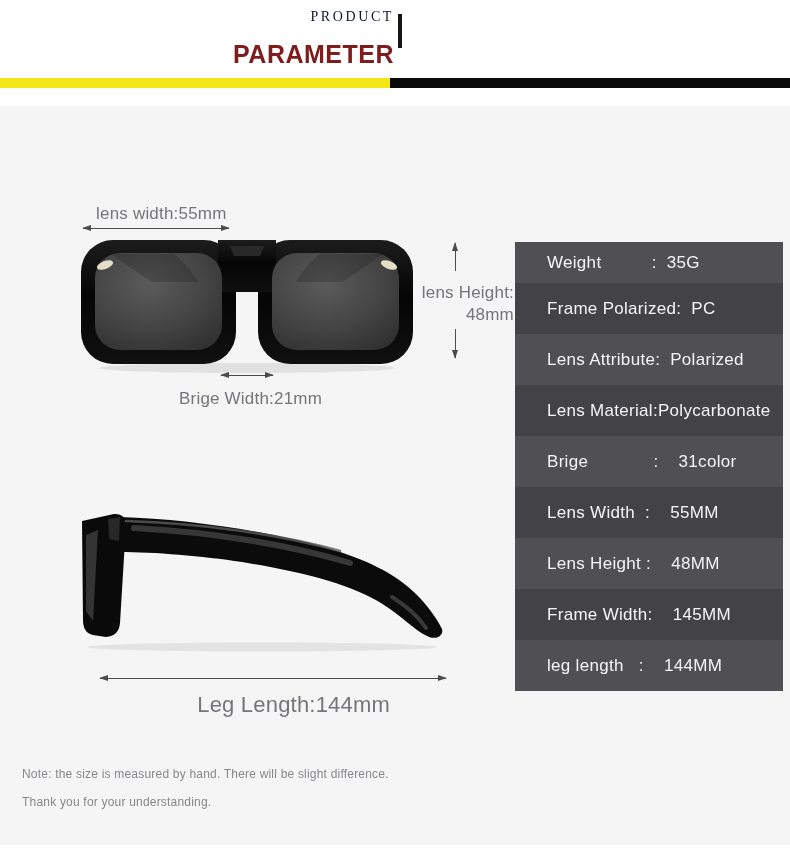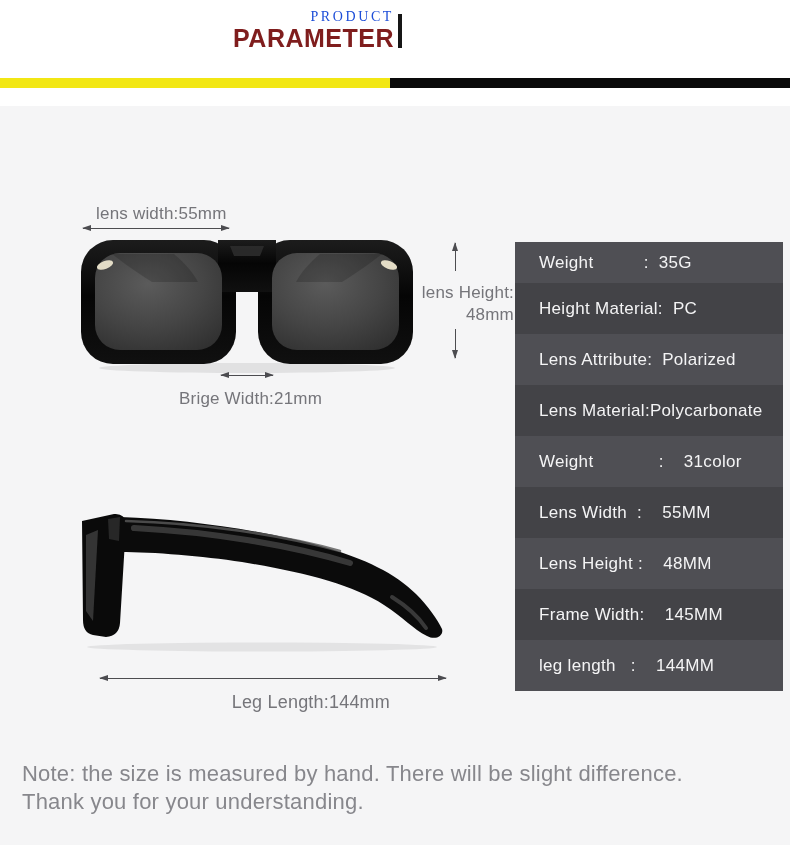--- a/index.html
+++ b/index.html
@@ -13,22 +13,22 @@
   .page{position:relative;width:790px;height:853px;}
 
   
   .brand-block{
     position:absolute; top:10px; left:0; width:394px;
     text-align:right; line-height:1;
   }
   .eyebrow{
     font-family:"Liberation Serif", serif;
     font-size:14px; letter-spacing:2.6px;
-    color:#1d4ed8; font-weight:500;
-    margin-bottom:2px;
+    color:#0f172a; font-weight:500;
+    margin-bottom:18px;
     padding-left:30px;
   }
   .big-title{
     font-size:25px; font-weight:700; letter-spacing:0.5px;
     color:#7f1d1d;
   }
   .title-bar{
     position:absolute; left:398px; top:14px;
     width:3.5px; height:34px; background:#161616;
   }
@@ -70,34 +70,34 @@
   
   .img-wrap{position:absolute;}
 
   
   .spec-table{
     position:absolute; left:515px; top:242px; width:268px;
     display:flex; flex-direction:column;
   }
   .spec-row{
     height:51px; display:flex; align-items:center;
-    padding-left:24px; box-sizing:border-box;
+    padding-left:32px; box-sizing:border-box;
   }
   .spec-row:first-child{height:41px;}
   .spec-row:nth-child(odd){background:var(--row-light,#4f4f54);}
   .spec-row:nth-child(even){background:var(--row-dark,#434347);}
   .spec-row span{
     color:#f4f4f5; font-size:17px; letter-spacing:0.3px;
     white-space:pre;
   }
 
   
   .note{
     position:absolute; left:22px; top:760px;
-    font-size:22px; color:var(--note-color,#87878c);
+    font-size:12px; color:var(--note-color,#87878c);
     line-height:28px; letter-spacing:0.2px;
   }
   .bottom-edge{position:absolute; left:0; top:845px; width:790px; height:8px; background:#ffffff;}
 </style>
 </head>
 <body>
 
 <div class="page">
 
   <div class="brand-block">
@@ -185,39 +185,39 @@
                  C 290 83 240 71 180 61
                  C 140 55 92 51 58 51 Z" fill="#0b0b0b"></path>
 
         <path d="M 72 27 C 150 31 228 44 288 62" stroke="#474747" stroke-width="6" fill="none" stroke-linecap="round" opacity="0.75"></path>
         <path d="M 64 20 C 140 22 220 34 278 50" stroke="#5a5a5a" stroke-width="2.5" fill="none" stroke-linecap="round" opacity="0.8"></path>
         <path d="M 330 96 C 346 106 358 118 364 127" stroke="#454545" stroke-width="4" fill="none" stroke-linecap="round" opacity="0.8"></path>
       </svg>
     </div>
 
     <div class="arr-h" style="left:100px; top:572px; width:346px;"></div>
-    <div class="anno center" style="left:155px; top:586px; width:235px; font-size:18px;">Leg Length:144mm</div>
+    <div class="anno center" style="left:155px; top:586px; width:235px; font-size:22px;">Leg Length:144mm</div>
 
   </div>
 
   <div class="spec-table">
     <div class="spec-row">
         <span>Weight          :  35G</span>
       </div>
     <div class="spec-row">
-        <span>Height Material:  PC</span>
+        <span>Frame Polarized:  PC</span>
       </div>
     <div class="spec-row">
         <span>Lens Attribute:  Polarized</span>
       </div>
     <div class="spec-row">
         <span>Lens Material:Polycarbonate</span>
       </div>
     <div class="spec-row">
-        <span>Weight             :    31color</span>
+        <span>Brige             :    31color</span>
       </div>
     <div class="spec-row">
         <span>Lens Width  :    55MM</span>
       </div>
     <div class="spec-row">
         <span>Lens Height :    48MM</span>
       </div>
     <div class="spec-row">
         <span>Frame Width:    145MM</span>
       </div>

